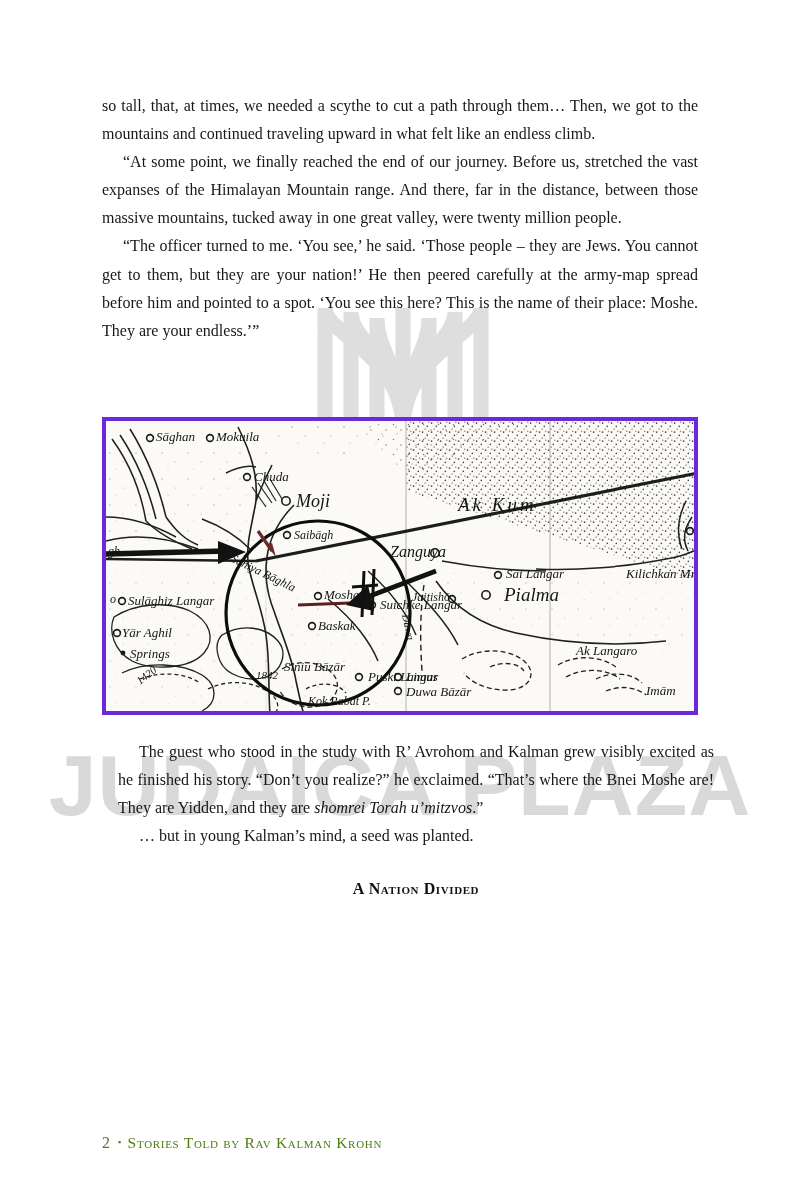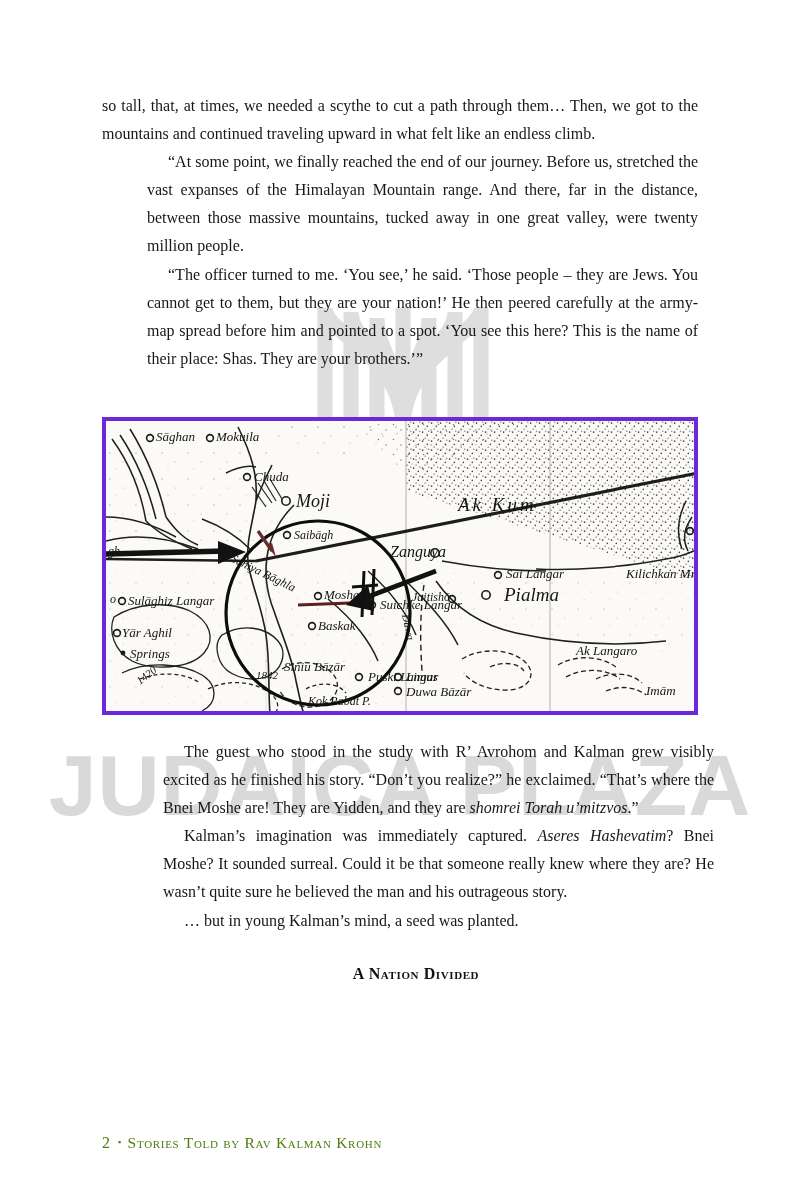--- a/index.html
+++ b/index.html
@@ -62,21 +62,21 @@
   p.body-par {
     margin: 0 0 0 0;
     font-size: 16px;
     line-height: 28.1px;
     text-align: justify;
     text-justify: inter-word;
     hyphens: none;
     color: #17171a;
   }
   p.body-par + p.body-par { margin-top: 0px; }
-  p.indent { text-indent: 21px; margin-left: 45px; }
+  p.indent { text-indent: 21px; }
   em { font-style: italic; }
 
   
   #map-figure {
     position: absolute;
     left: 102px;
     top: 417px;
     width: 596px;
     height: 298px;
     box-sizing: border-box;
@@ -134,21 +134,21 @@
   </svg>
   <div id="wm-text">JUDAICA PLAZA</div>
 </div>
 
 <div id="page">
 
   <div id="content">
     <div id="par-block-top">
         <p class="body-par"><span>so tall, that, at times, we needed a scythe to cut a path through them… Then, we got to the mountains and continued traveling upward in what felt like an endless climb.</span></p>
         <p class="body-par indent"><span>“At some point, we finally reached the end of our journey. Before us, stretched the vast expanses of the Himalayan Mountain range. And there, far in the distance, between those massive mountains, tucked away in one great valley, were twenty million people.</span></p>
-        <p class="body-par indent"><span>“The officer turned to me. ‘You see,’ he said. ‘Those people – they are Jews. You cannot get to them, but they are your nation!’ He then peered carefully at the army-map spread before him and pointed to a spot. ‘You see this here? This is the name of their place: Shas. They are your brothers.’”</span></p>
+        <p class="body-par indent"><span>“The officer turned to me. ‘You see,’ he said. ‘Those people – they are Jews. You cannot get to them, but they are your nation!’ He then peered carefully at the army-map spread before him and pointed to a spot. ‘You see this here? This is the name of their place: Moshe. They are your endless.’”</span></p>
       </div>
   </div>
 
   <div id="map-figure">
     <svg width="592" height="294" viewBox="0 0 592 294" xmlns="http://www.w3.org/2000/svg">
       <defs>
         <pattern id="stipple" width="9" height="9" patternUnits="userSpaceOnUse">
           <rect width="9" height="9" fill="none"></rect>
           <circle cx="1.6" cy="2.1" r="0.85" fill="#2a2a2a"></circle>
           <circle cx="6.3" cy="5.4" r="0.8" fill="#2a2a2a"></circle>
@@ -339,21 +339,20 @@
           <text x="2" y="134" font-size="12">gh</text>
           <text x="4" y="182" font-size="12">o</text>
         </g>
       </g>
     </svg>
   </div>
 
   <div id="content-after-map" style="position:absolute; left:118px; top:738px; width:596px;">
     <div id="par-block-mid">
         <p class="body-par indent"><span>The guest who stood in the study with R’ Avrohom and Kalman grew visibly excited as he finished his story. “Don’t you realize?” he exclaimed. “That’s where the Bnei Moshe are! They are Yidden, and they are </span><em>shomrei Torah u’mitzvos</em><span>.”</span></p>
-        <p class="body-par indent"><span>Kalman’s imagination was immediately captured. </span><em>Aseres Hashevatim</em><span>? Bnei Moshe? It sounded surreal. Could it be that someone really knew where they are? He wasn’t quite sure he believed the man and his outrageous story.</span></p>
         <p class="body-par indent"><span>… but in young Kalman’s mind, a seed was planted.</span></p>
       </div>
     <div class="spacer-lg"></div>
     <h2 class="section-heading">A Nation Divided</h2>
     <div class="spacer-md"></div>
   </div>
 
   <div id="footer">
     <span class="pg">2</span><span class="sep">▪</span><span>Stories Told by Rav Kalman Krohn</span>
   </div>

